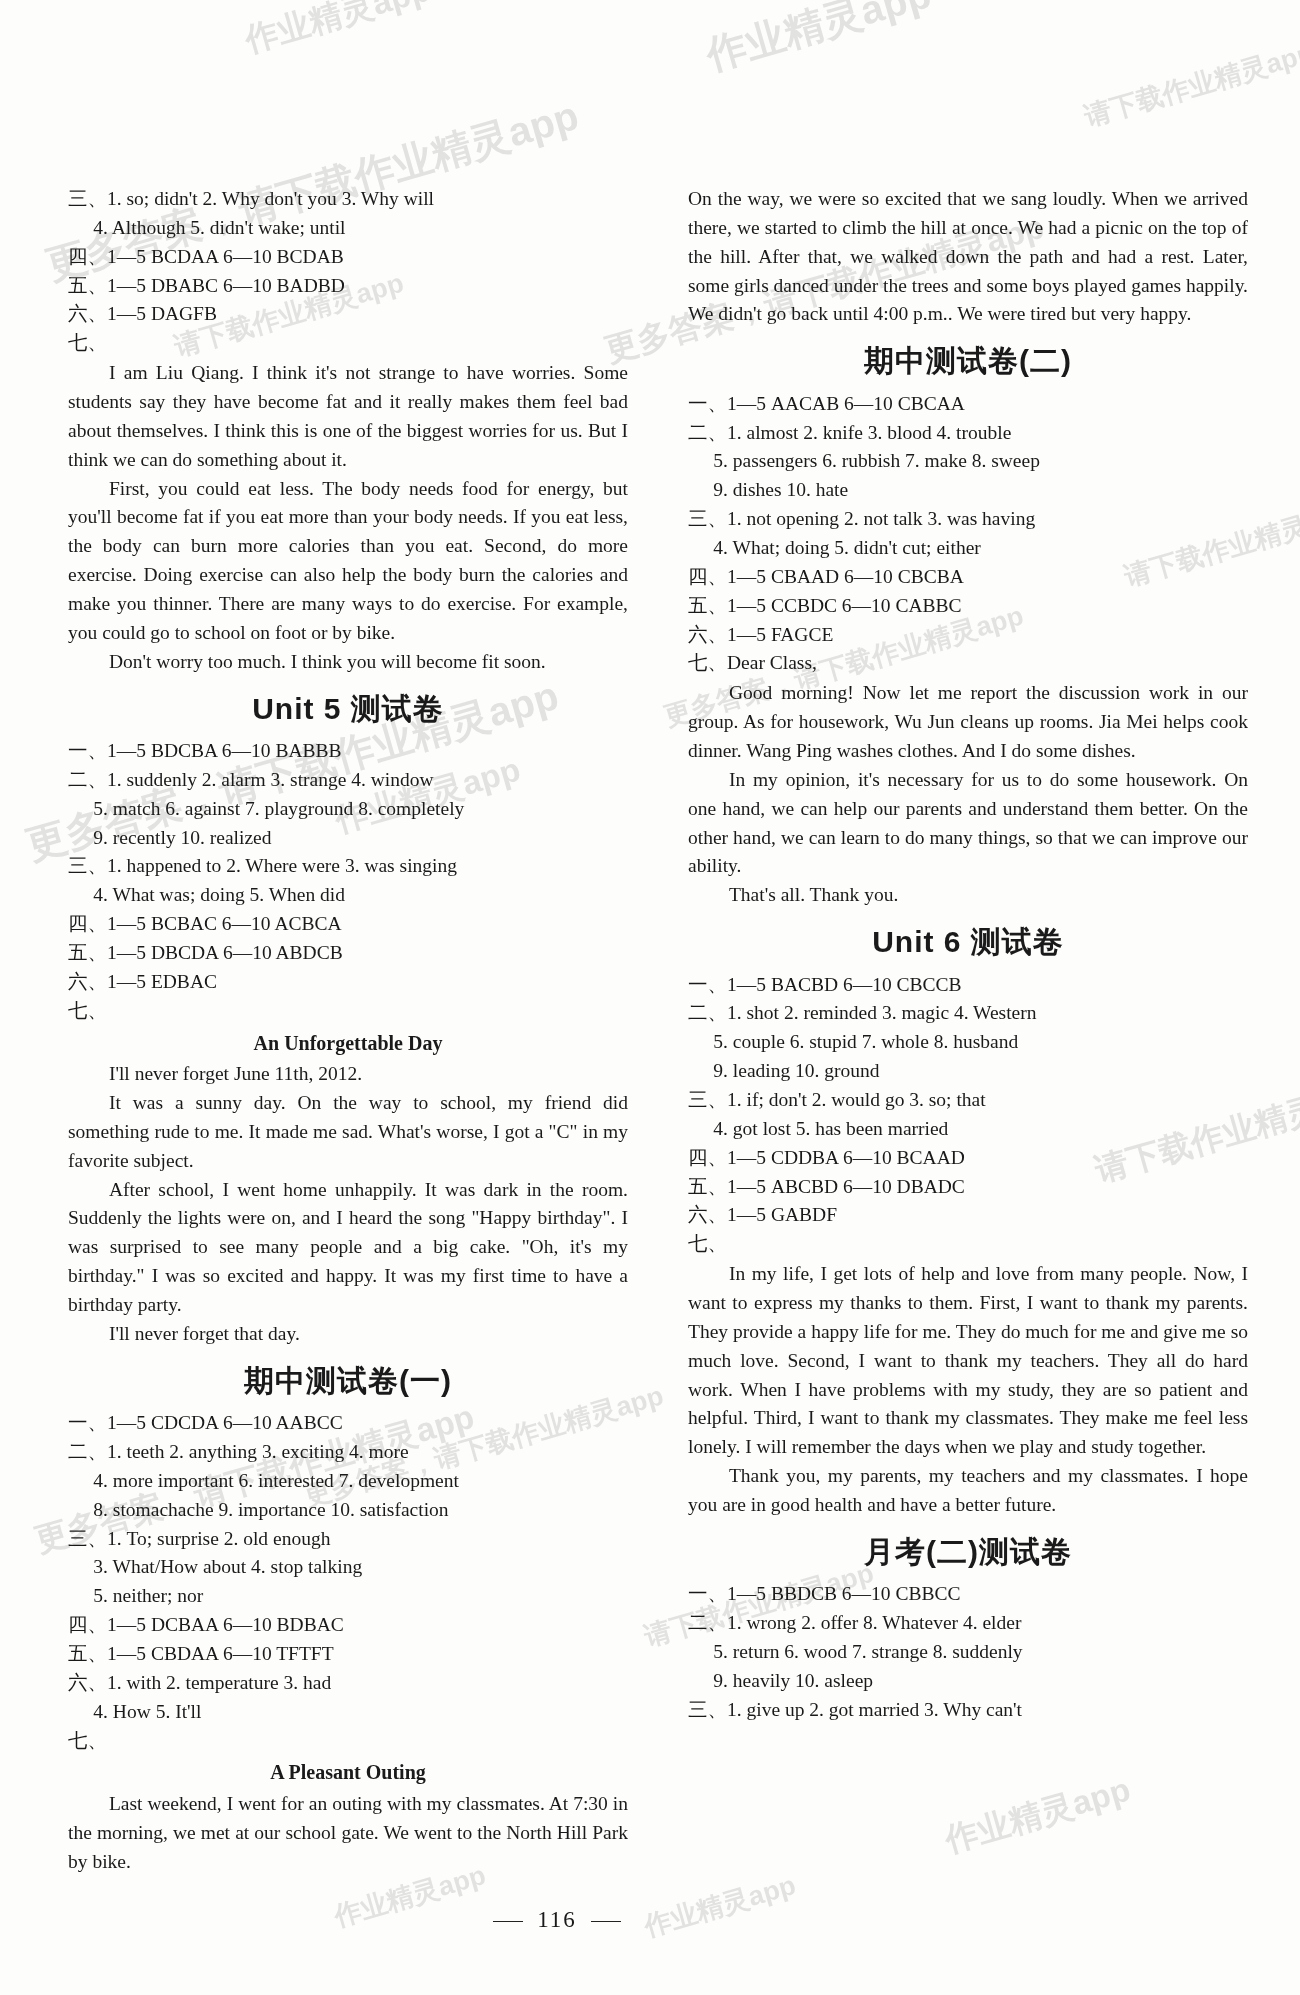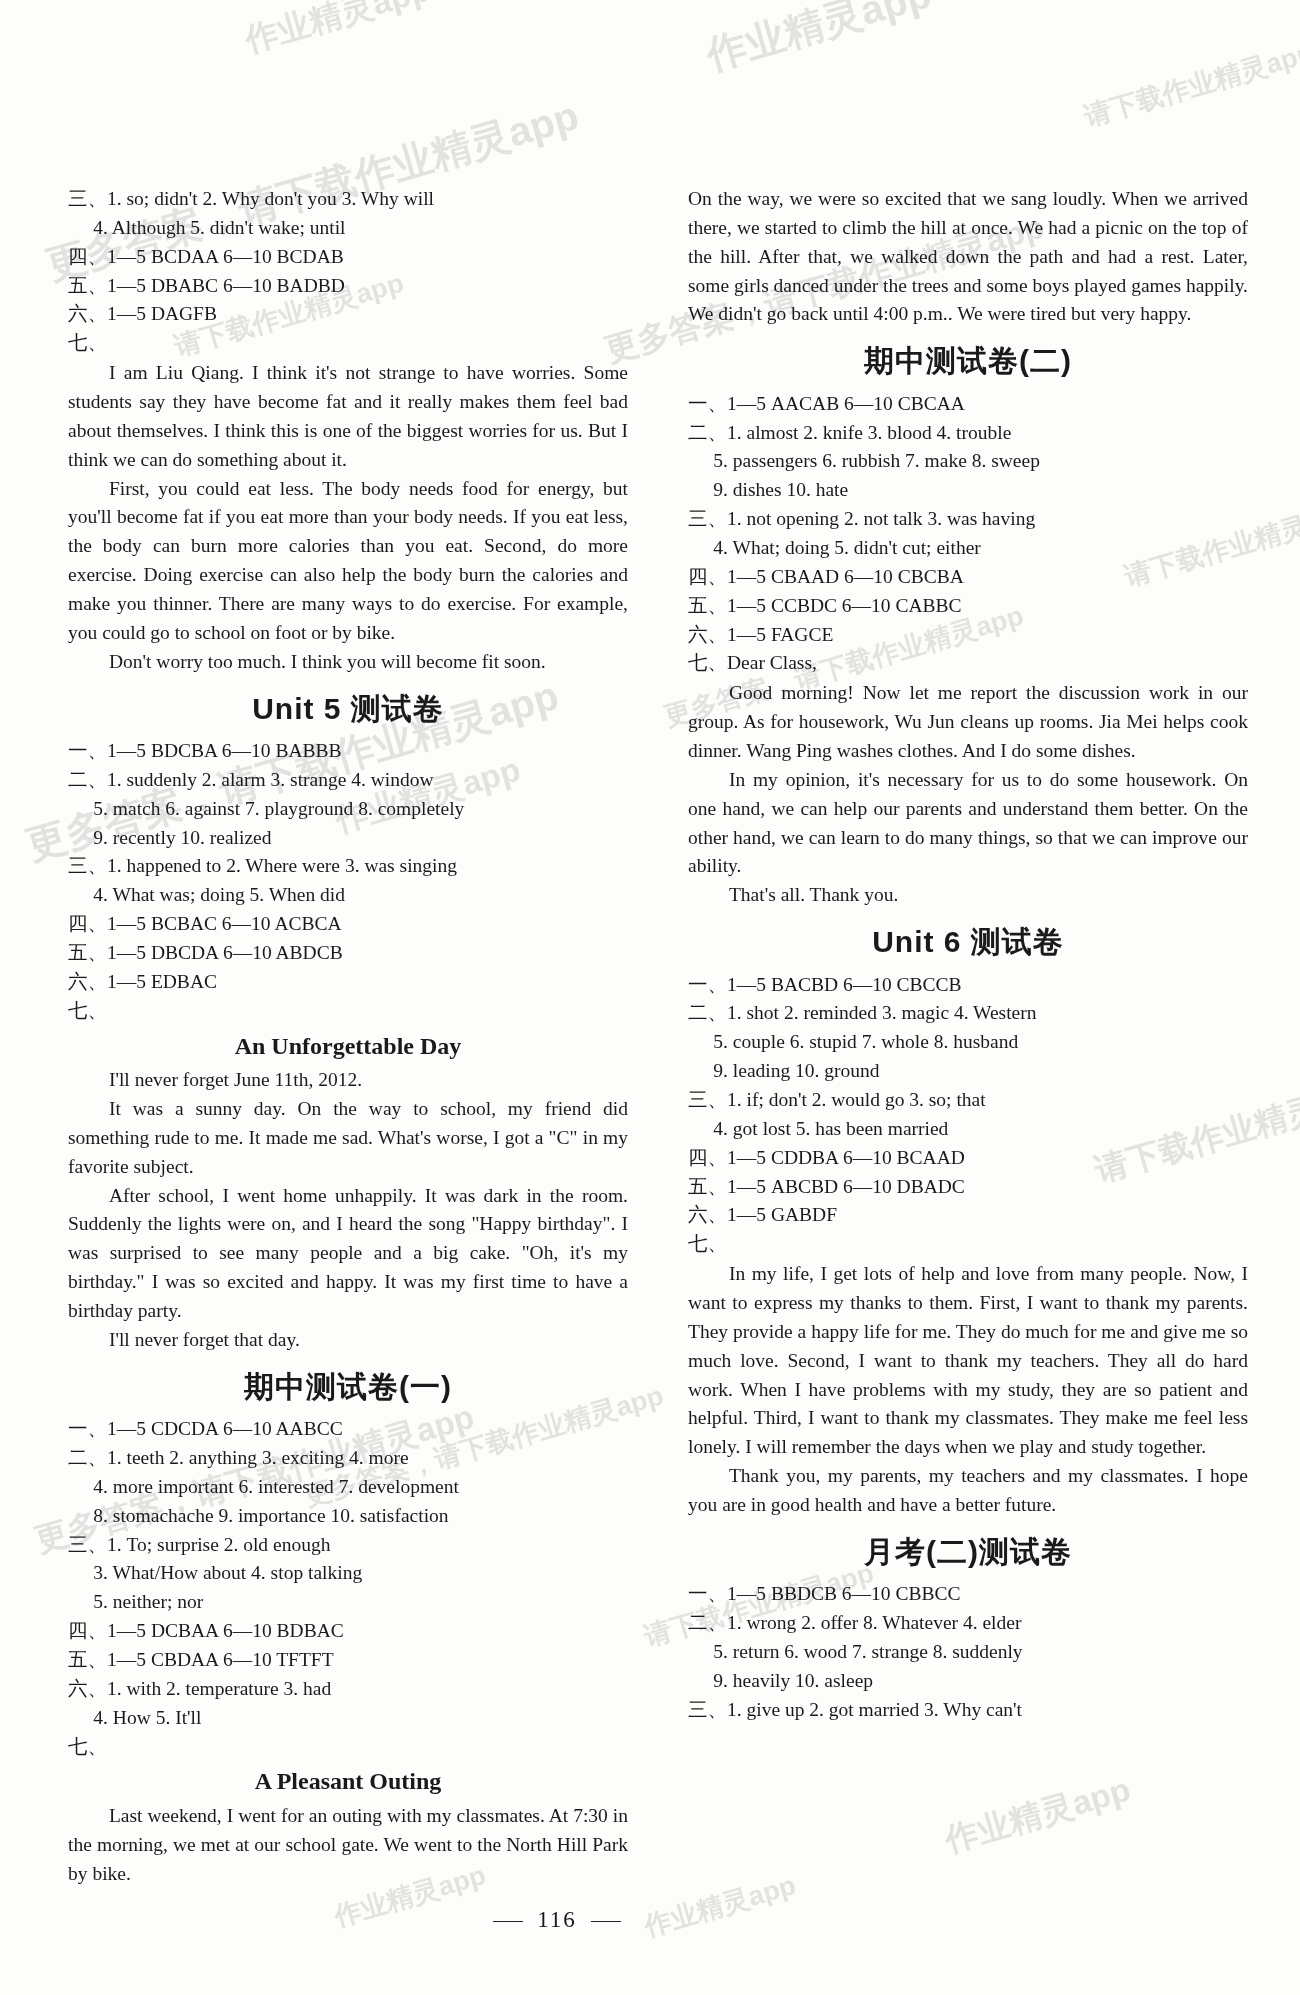--- a/index.html
+++ b/index.html
@@ -63,21 +63,21 @@
     text-align: center;
     font-size: 30px;
     font-weight: bold;
     font-family: Liberation Sans, sans-serif;
     margin: 10px 0 6px 0;
     letter-spacing: 1px;
   }
   .essay-title {
     text-align: center;
     font-weight: bold;
-    font-size: 24px;
+    font-size: 20px;
     margin: 3px 0 2px 0;
   }
   .blk { margin-bottom: 1px; }
   .pagenum {
     position: absolute;
     bottom: 62px;
     left: 0;
     width: 1114px;
     text-align: center;
     font-size: 23px;

